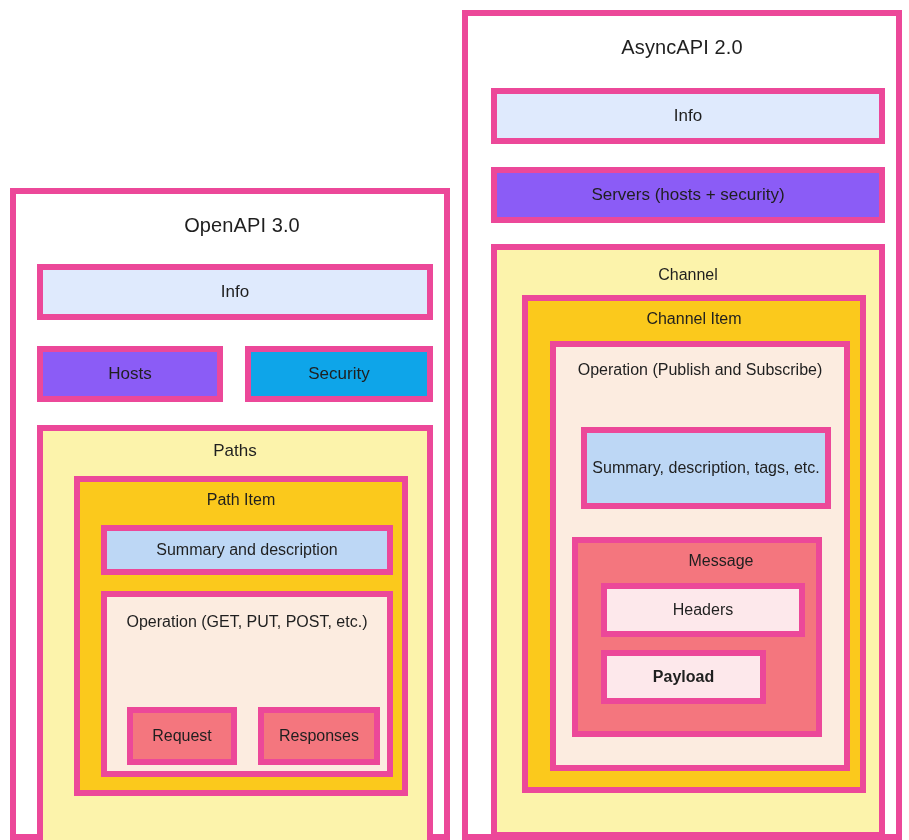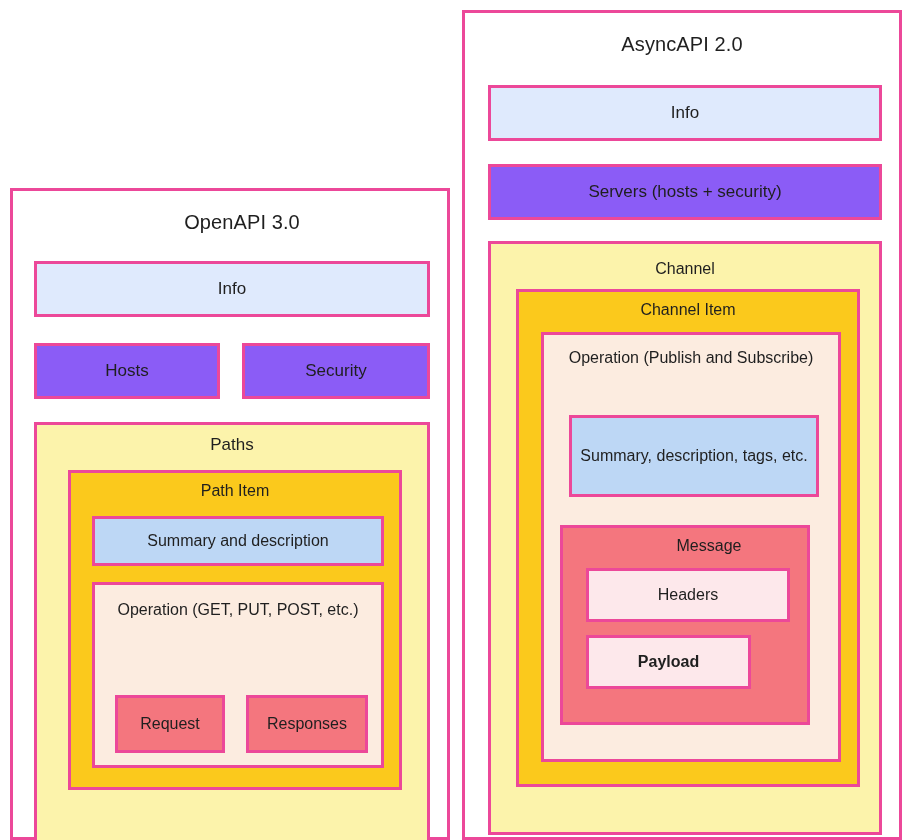--- a/index.html
+++ b/index.html
@@ -20,21 +20,21 @@
   .canvas {
     position: relative;
     width: 909px;
     height: 840px;
   }
 
   
   .box {
     position: absolute;
     box-sizing: border-box;
-    border: 3px solid #ec4899;
+    border: 6px solid #ec4899;
     display: flex;
     flex-direction: column;
     align-items: center;
   }
   .panel {
     background: #ffffff;
   }
   .box-label {
     width: 100%;
     text-align: center;
@@ -50,32 +50,32 @@
   }
 
   
   .lbl-lg { font-size: 17px; }
   .lbl-md { font-size: 16px; }
 
   
   .fill-info      { background: #dfeafd; }
   .fill-blue      { background: #bdd7f5; }
   .fill-green     { background: #8b5cf6; }
-  .fill-gray      { background: #8b5cf6; }
+  .fill-gray      { background: #0ea5e9; }
   .fill-paleyellow{ background: #fcf3ab; }
   .fill-gold      { background: #fbc91c; }
   .fill-peach     { background: #fcece0; }
   .fill-red       { background: #f4767e; }
   .fill-palepink  { background: #fde8eb; }
 
   
   #openapi-panel {
     left: 10px; top: 188px; width: 440px; height: 652px;
   }
-  #openapi-title { position:absolute; left:12px; top:20px; }
+  #openapi-title { position:absolute; left:0; top:20px;padding-left:12px; }
 
   #openapi-info { left: 21px; top: 70px; width: 396px; height: 56px;
                   justify-content: center; }
   #openapi-hosts { left: 21px; top: 152px; width: 186px; height: 56px;
                    justify-content: center; }
   #openapi-security { left: 229px; top: 152px; width: 188px; height: 56px;
                       justify-content: center; }
 
   #openapi-paths { left: 21px; top: 231px; width: 396px; height: 421px;
                    align-items: center; }

